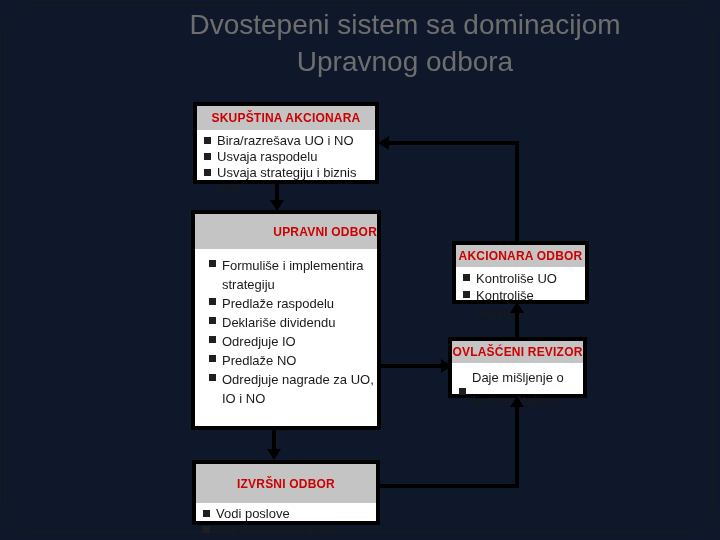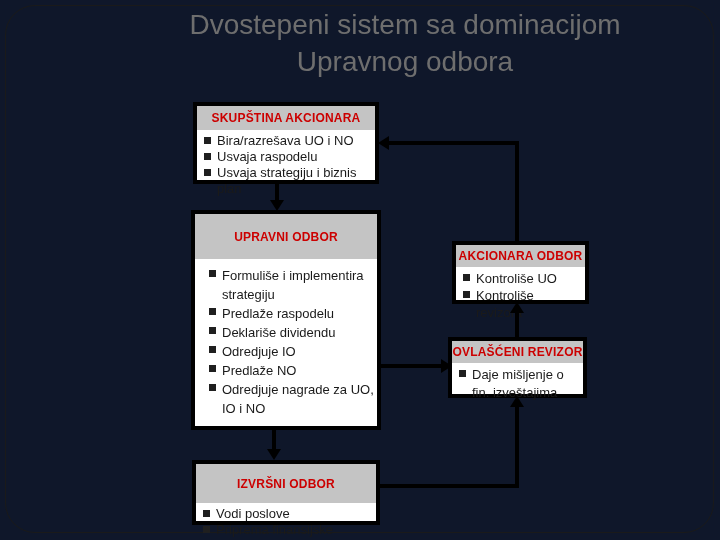--- a/index.html
+++ b/index.html
@@ -33,29 +33,29 @@
   .item{display:flex;align-items:flex-start;font-size:13px;color:#1a1a1a;}
   .bullet{
     flex:0 0 auto;width:7px;height:7px;background:#1f1f1f;
     margin:4px 6px 0 2px;
   }
   .item-text{flex:1 1 auto;}
   #box-skupstina{left:193px;top:102px;width:186px;height:82px;}
   #box-skupstina .box-header{height:24px;}
   #box-skupstina .item{line-height:16px;}
   #box-upravni{left:191px;top:210px;width:190px;height:220px;}
-  #box-upravni .box-header{height:45px;}
+  #box-upravni .box-header{height:35px;justify-content:flex-end;}
   #box-upravni .box-body{padding-top:7px;padding-left:12px;}
   #box-upravni .item{line-height:19px;}
   #box-nadzorni{left:452px;top:241px;width:137px;height:63px;}
   #box-nadzorni .box-header{height:22px;}
   #box-nadzorni .item{line-height:17px;}
   #box-revizor{left:448px;top:337px;width:139px;height:61px;}
   #box-revizor .box-header{height:22px;}
-  #box-revizor .item{line-height:18px;}
+  #box-revizor .item{line-height:23px;align-items:center;}
   #box-izvrsni{left:192px;top:460px;width:188px;height:65px;}
   #box-izvrsni .box-header{height:39px;}
   #box-izvrsni .item{line-height:16px;}
   
   .seg{position:absolute;background:#000;}
   .arr{position:absolute;width:0;height:0;}
   .arr-down{border-left:7px solid transparent;border-right:7px solid transparent;border-top:11px solid #000;}
   .arr-up{border-left:7px solid transparent;border-right:7px solid transparent;border-bottom:11px solid #000;}
   .arr-left{border-top:7px solid transparent;border-bottom:7px solid transparent;border-right:11px solid #000;}
   .arr-right{border-top:7px solid transparent;border-bottom:7px solid transparent;border-left:11px solid #000;}

